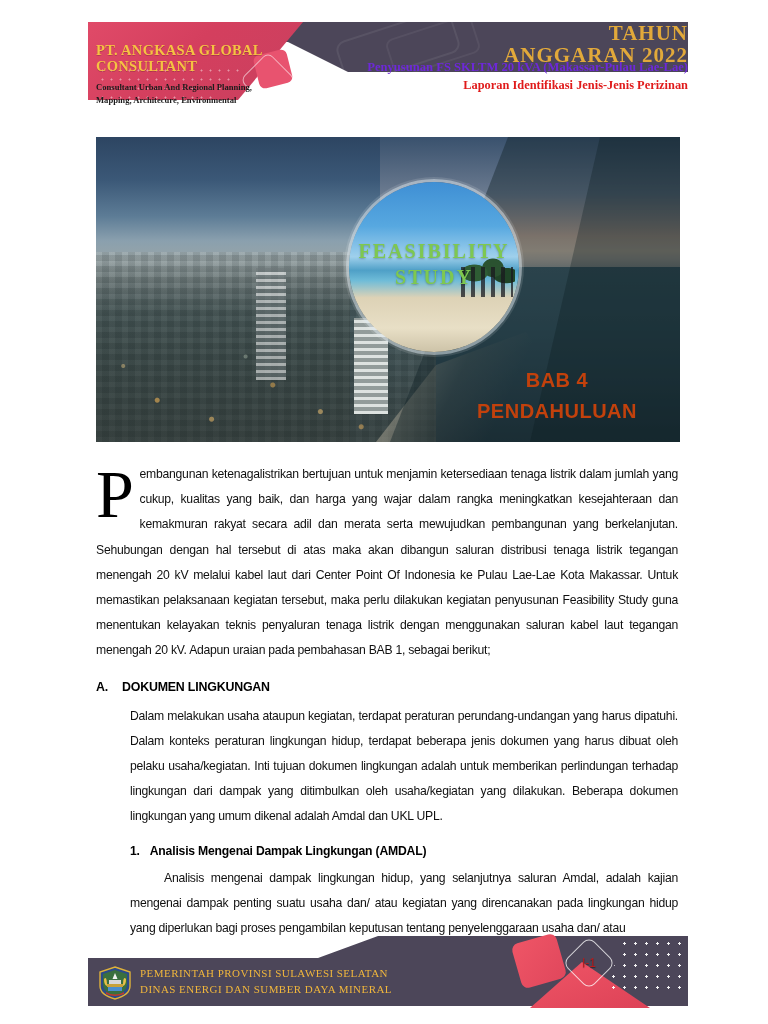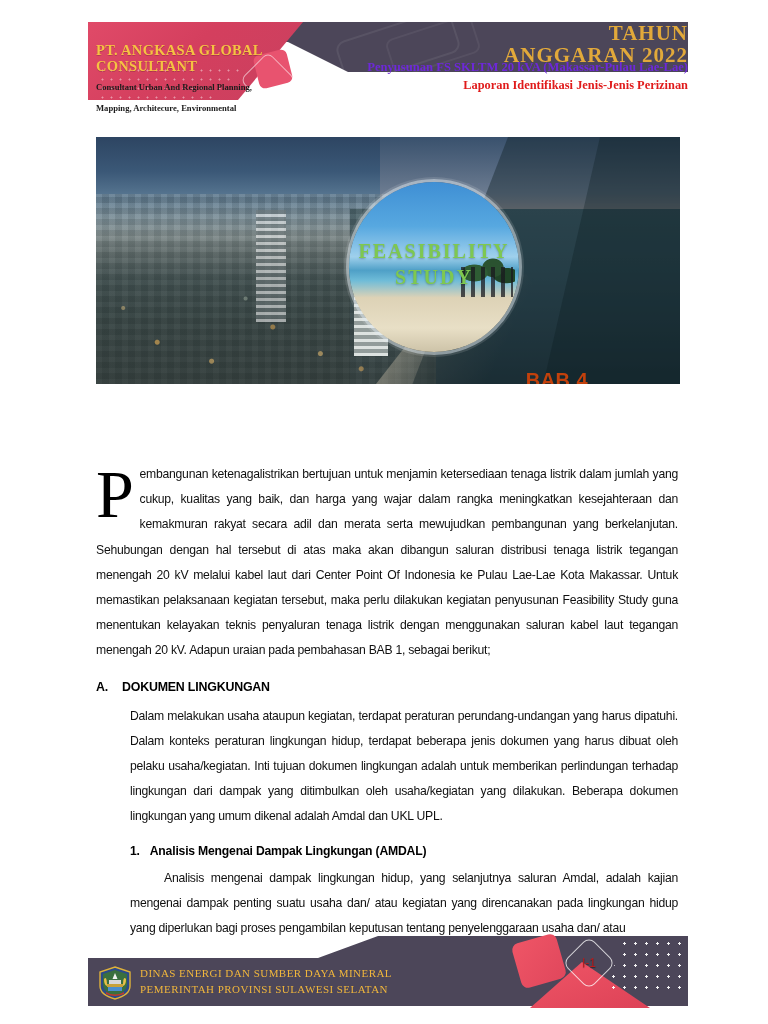--- a/index.html
+++ b/index.html
@@ -69,21 +69,21 @@
   .hdr-proj {
     font-family: "Liberation Serif", serif; font-weight: bold;
     font-size: 12.6px; line-height: 15px; color: #6d28d9; margin-top: 36px;
   }
   .hdr-report {
     font-family: "Liberation Serif", serif; font-weight: bold;
     font-size: 12.4px; line-height: 15px; color: #e01b1b; margin-top: 3px;
   }
 
   
-  .banner { position: absolute; left: 96px; top: 137px; width: 584px; height: 247px; overflow: hidden; }
+  .banner { position: absolute; left: 96px; top: 137px; width: 584px; height: 305px; overflow: hidden; }
   .bn-sky {
     position: absolute; inset: 0;
     background:
       linear-gradient(to bottom,
         #2d4562 0%, #3b5877 14%, #5d7c96 26%,
         #8aa0ae 34%, #97a4a8 40%, #6d7b7e 47%, #33484d 58%, #24383c 72%, #1b2b30 100%);
   }
   .bn-sunset {
     position: absolute; right: 0; top: 0; width: 300px; height: 190px;
     background: linear-gradient(to bottom,
@@ -257,21 +257,21 @@
     </div>
     <div class="hdr-pink">
       <div class="hdr-pink-dots"></div>
     </div>
     <div class="hdr-pink-sq"></div>
     <div class="hdr-diamond"></div>
 
     <div class="hdr-company">
       <div class="co-name">PT. ANGKASA GLOBAL CONSULTANT</div>
       <div class="co-sub">Consultant Urban And Regional Planning,</div>
-      <div class="co-sub" style="margin-top:10px">Mapping, Architecure, Environmental</div>
+      <div class="co-sub" style="margin-top:2px">Mapping, Architecure, Environmental</div>
     </div>
 
     <div class="hdr-year">
       <div class="yl1">TAHUN</div>
       <div class="yl2">ANGGARAN 2022</div>
     </div>
 
     <div class="hdr-right">
       <div class="hdr-proj">Penyusunan FS SKLTM 20 kVA (Makassar-Pulau Lae-Lae)</div>
       <div class="hdr-report">Laporan Identifikasi Jenis-Jenis Perizinan</div>
@@ -349,18 +349,18 @@
         <path d="M28 13 Q25 9 25 20 Q28 19 28 13 Z" fill="#e8c24a"></path>
         <path d="M17 7 L19.5 13 L14.5 13 Z" fill="#f2f2f2"></path>
         <rect x="11" y="14" width="12" height="4" fill="#d8d8d8"></rect>
         <rect x="9" y="18" width="16" height="3" fill="#c8a23a"></rect>
         <rect x="10" y="21" width="14" height="4" fill="#4a8fd0"></rect>
         <path d="M8 26 Q17 31 26 26 L26 28 Q17 32 8 28 Z" fill="#c0392b"></path>
       </svg>
     </div>
 
     <div class="ft-text">
+      <div>PEMERINTAH PROVINSI SULAWESI SELATAN</div>
       <div>DINAS ENERGI DAN SUMBER DAYA MINERAL</div>
-      <div>PEMERINTAH PROVINSI SULAWESI SELATAN</div>
     </div>
   </div>
 
 </div>
 
 </body></html>

